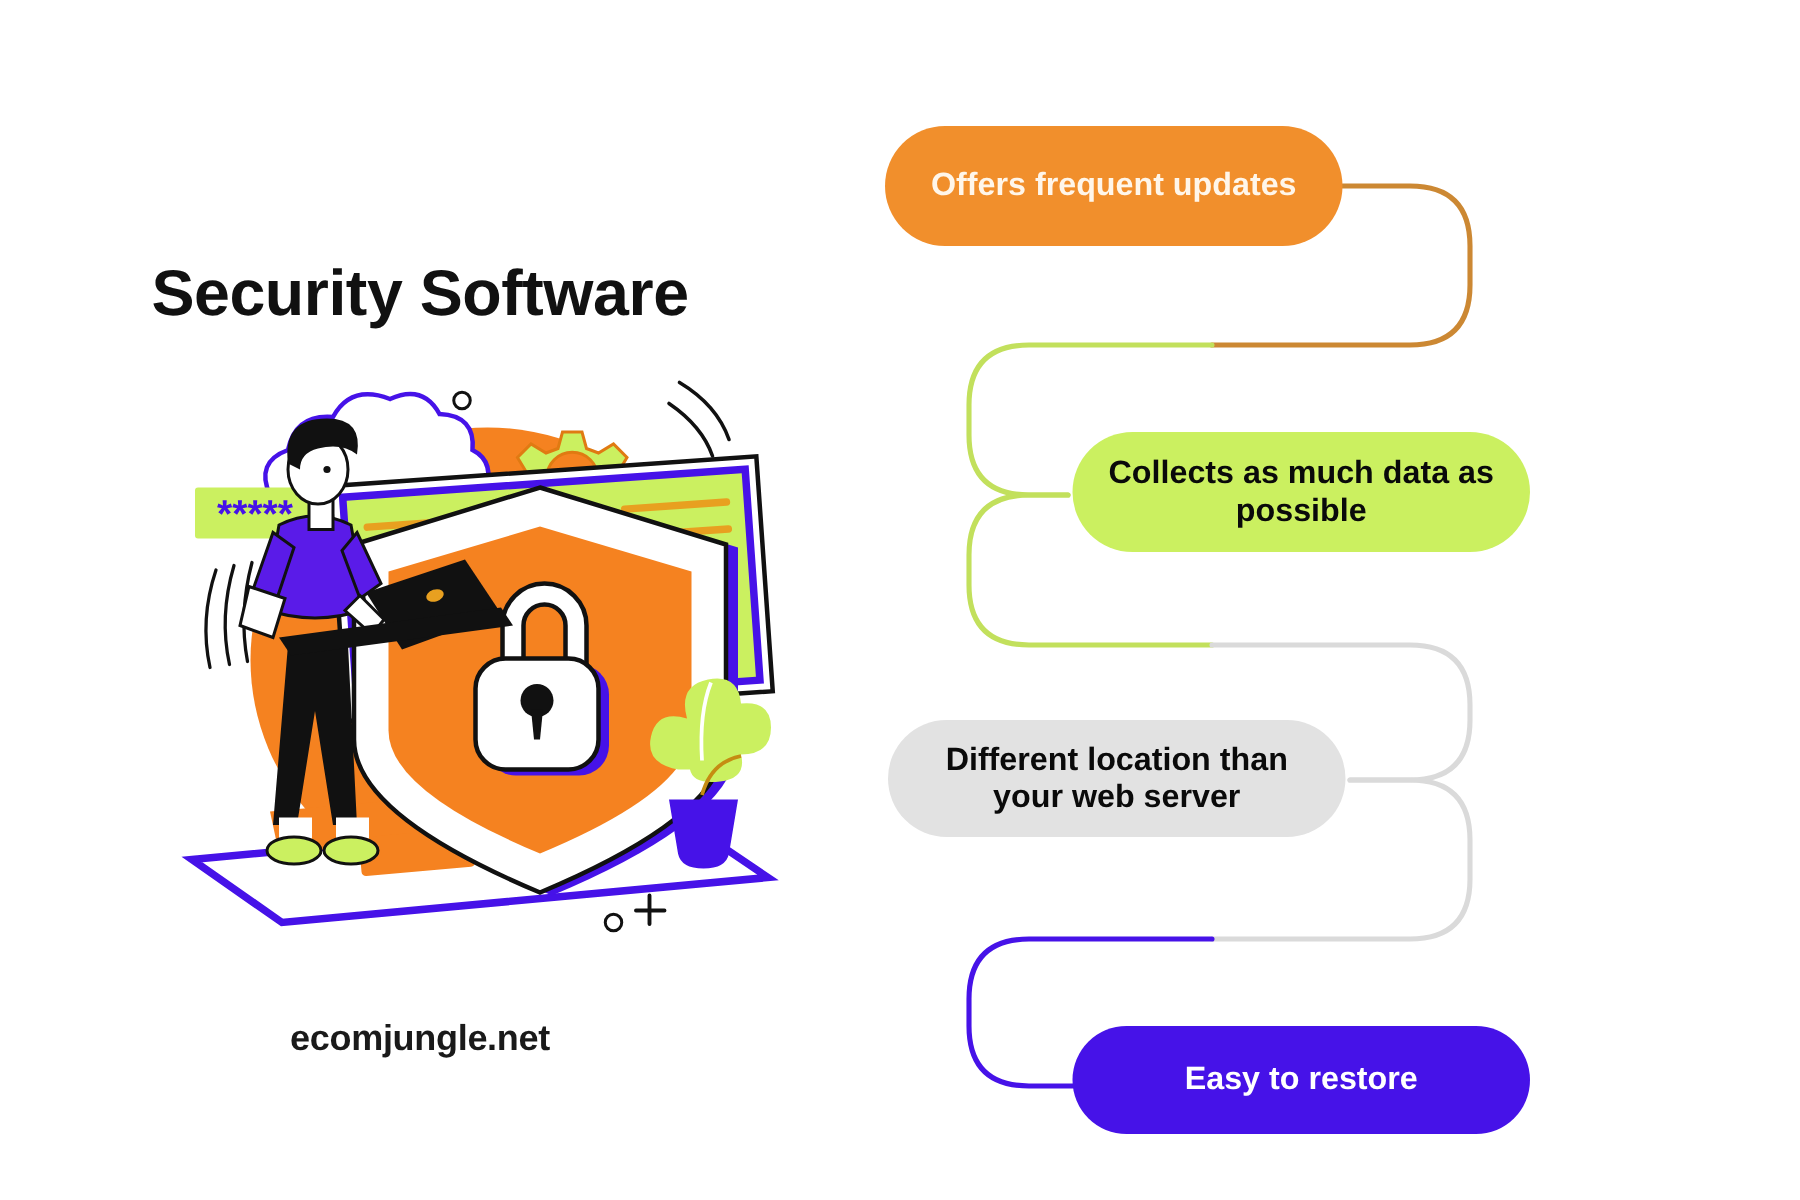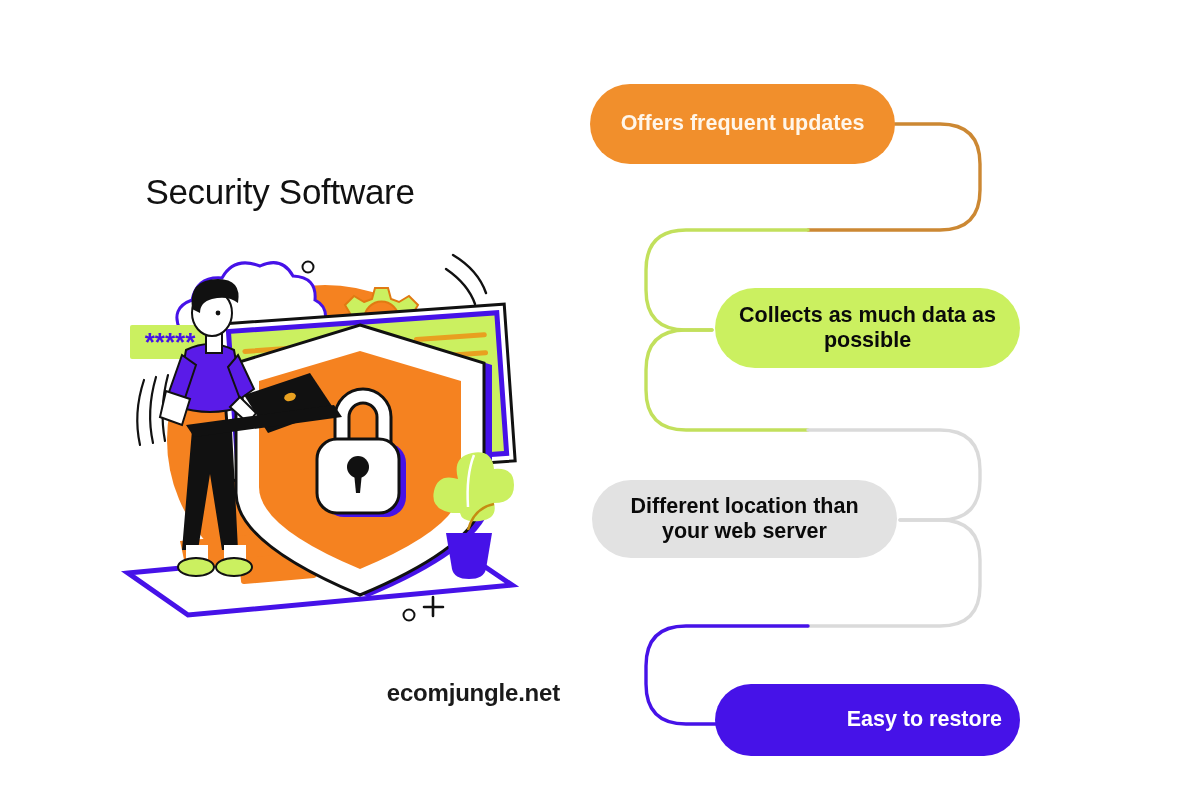--- a/index.html
+++ b/index.html
@@ -25,31 +25,31 @@
     top: 0;
     width: 560px;
     height: 800px;
   }
   .page-title {
     position: absolute;
     left: 0;
     top: 172px;
     width: 560px;
     text-align: center;
-    font-size: 35px;
-    font-weight: normal;
+    font-size: 43px;
+    font-weight: bold;
     color: #111111;
     letter-spacing: -0.3px;
   }
   .watermark {
     position: absolute;
     left: 0;
     top: 679px;
     width: 560px;
-    text-align: right;
+    text-align: center;
     font-size: 24px;
     font-weight: bold;
     color: #1a1a1a;
     letter-spacing: -0.2px;
   }
   .illustration {
     position: absolute;
     left: 120px;
     top: 245px;
     width: 400px;
@@ -101,21 +101,20 @@
     background: #E2E2E2;
     color: #0a0a0a;
     font-size: 21.5px;
   }
   .pill-4 {
     left: 155px; top: 684px;
     width: 305px; height: 72px;
     background: #4612E8;
     color: #FFFFFF;
     font-size: 21.5px;
-    justify-content: flex-end;
   }
 </style>
 </head>
 <body>
 
 <div class="canvas">
 
   <div class="left-panel">
 
     <div class="page-title">Security Software</div>

